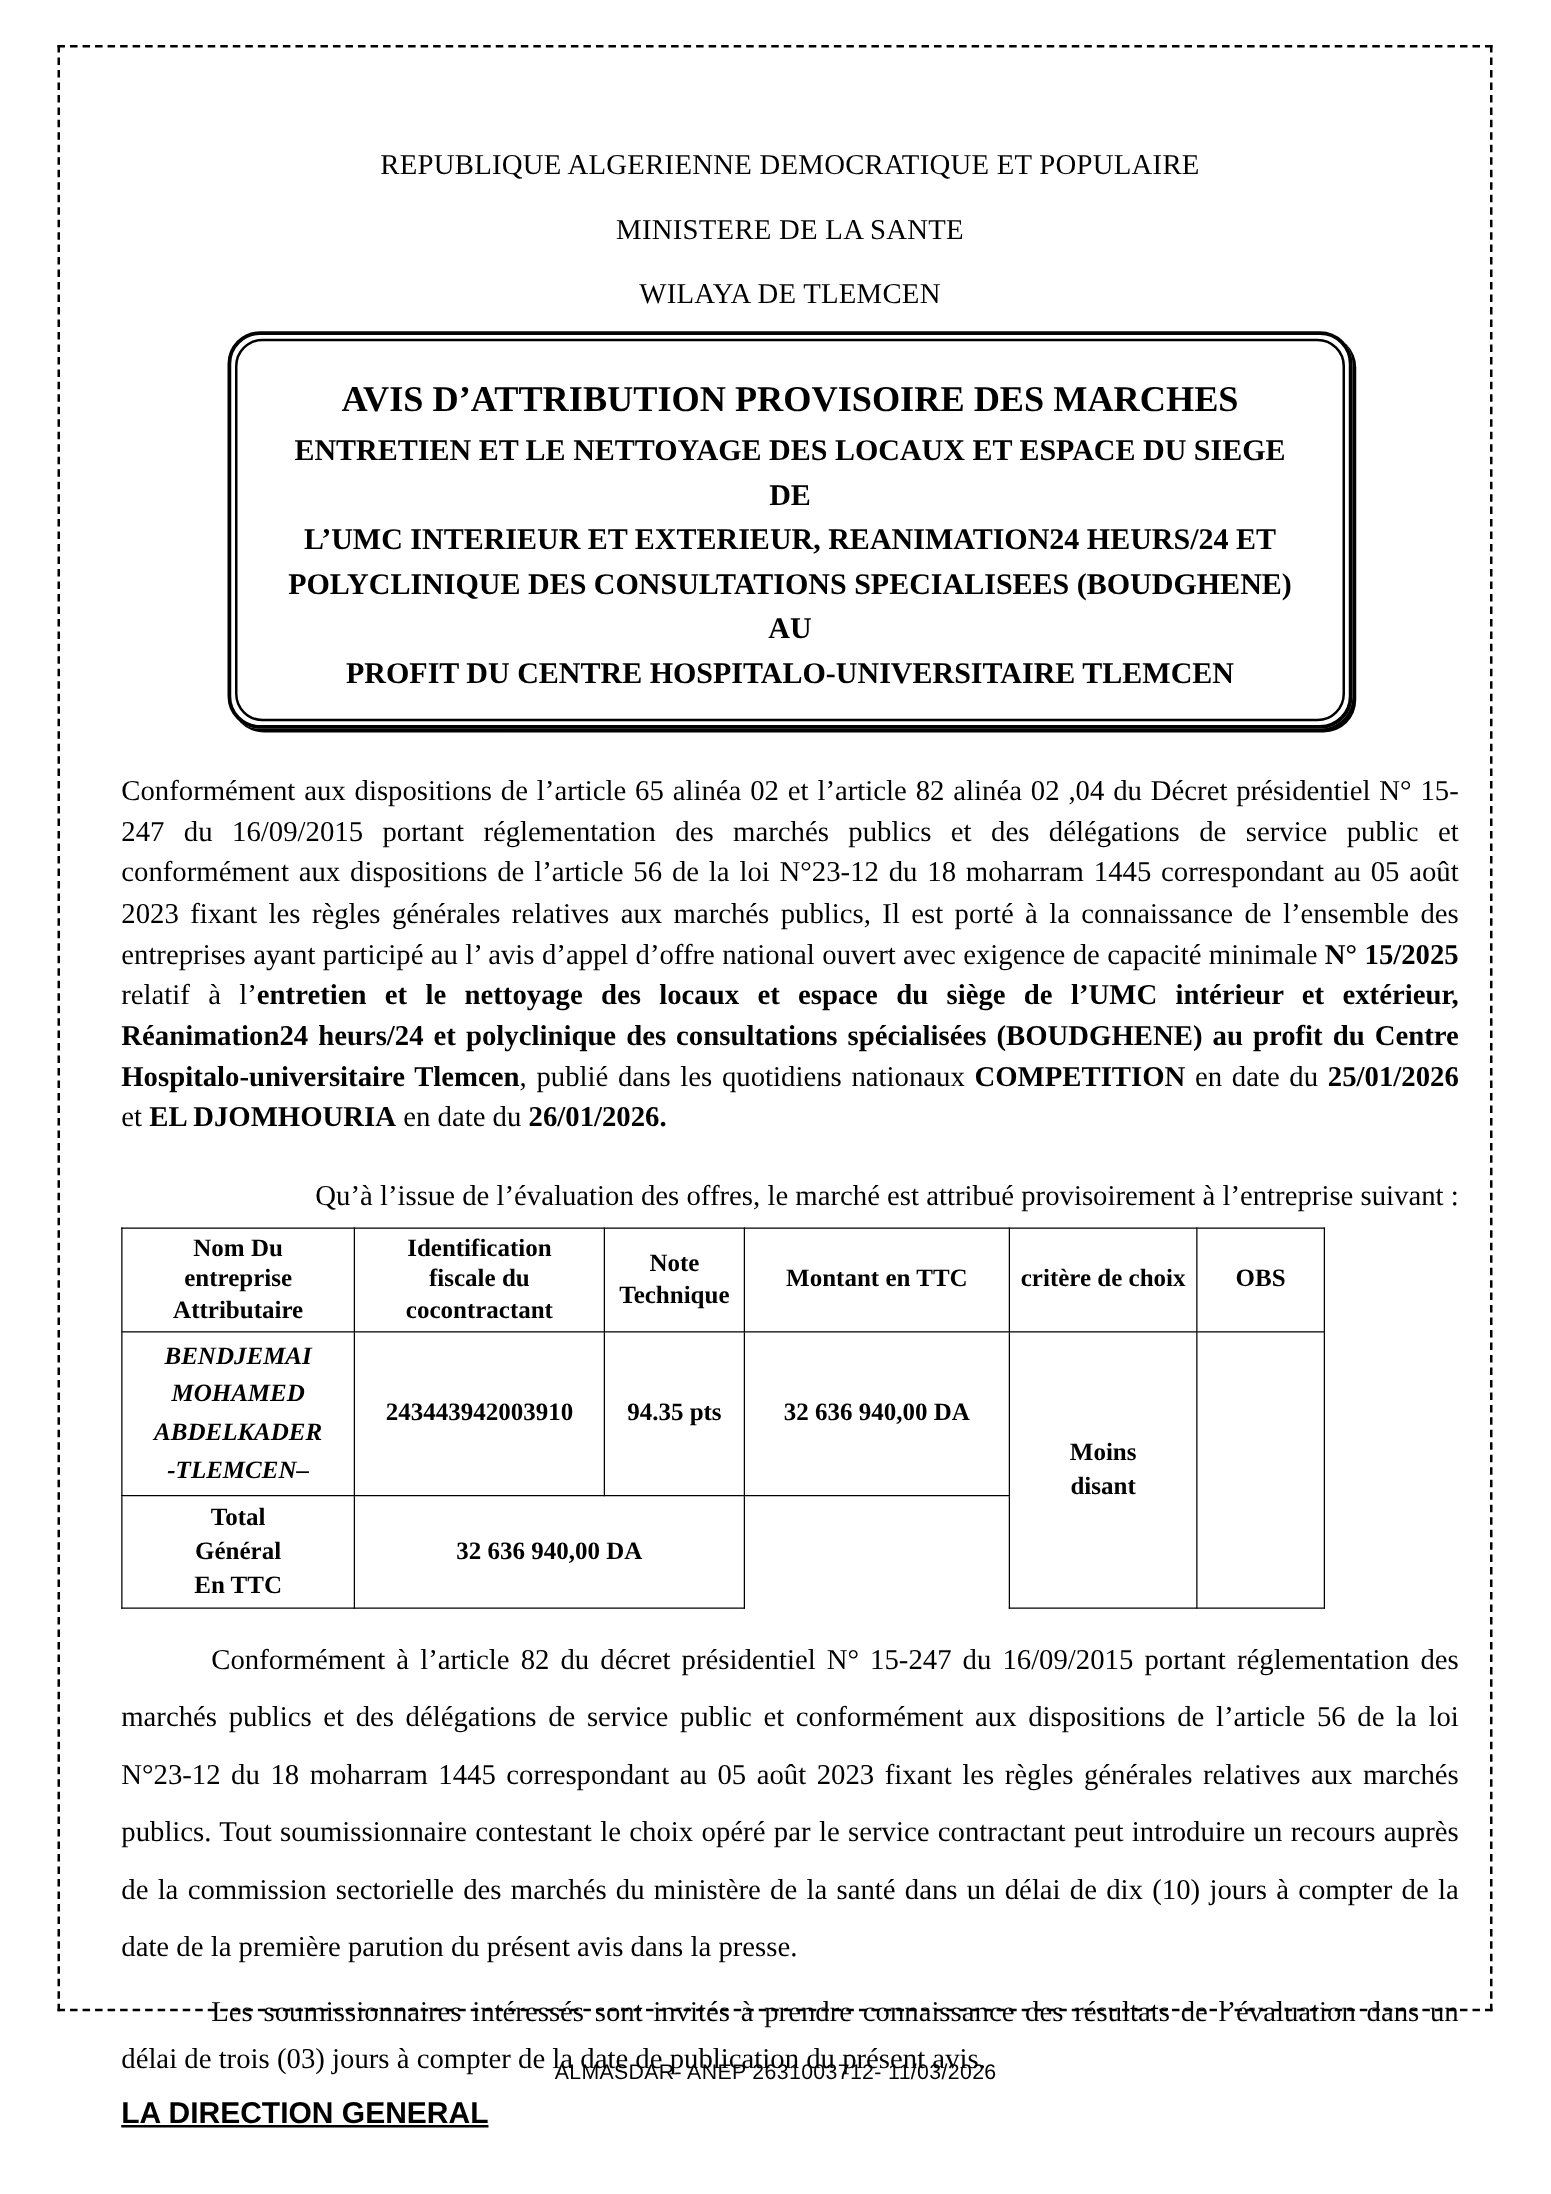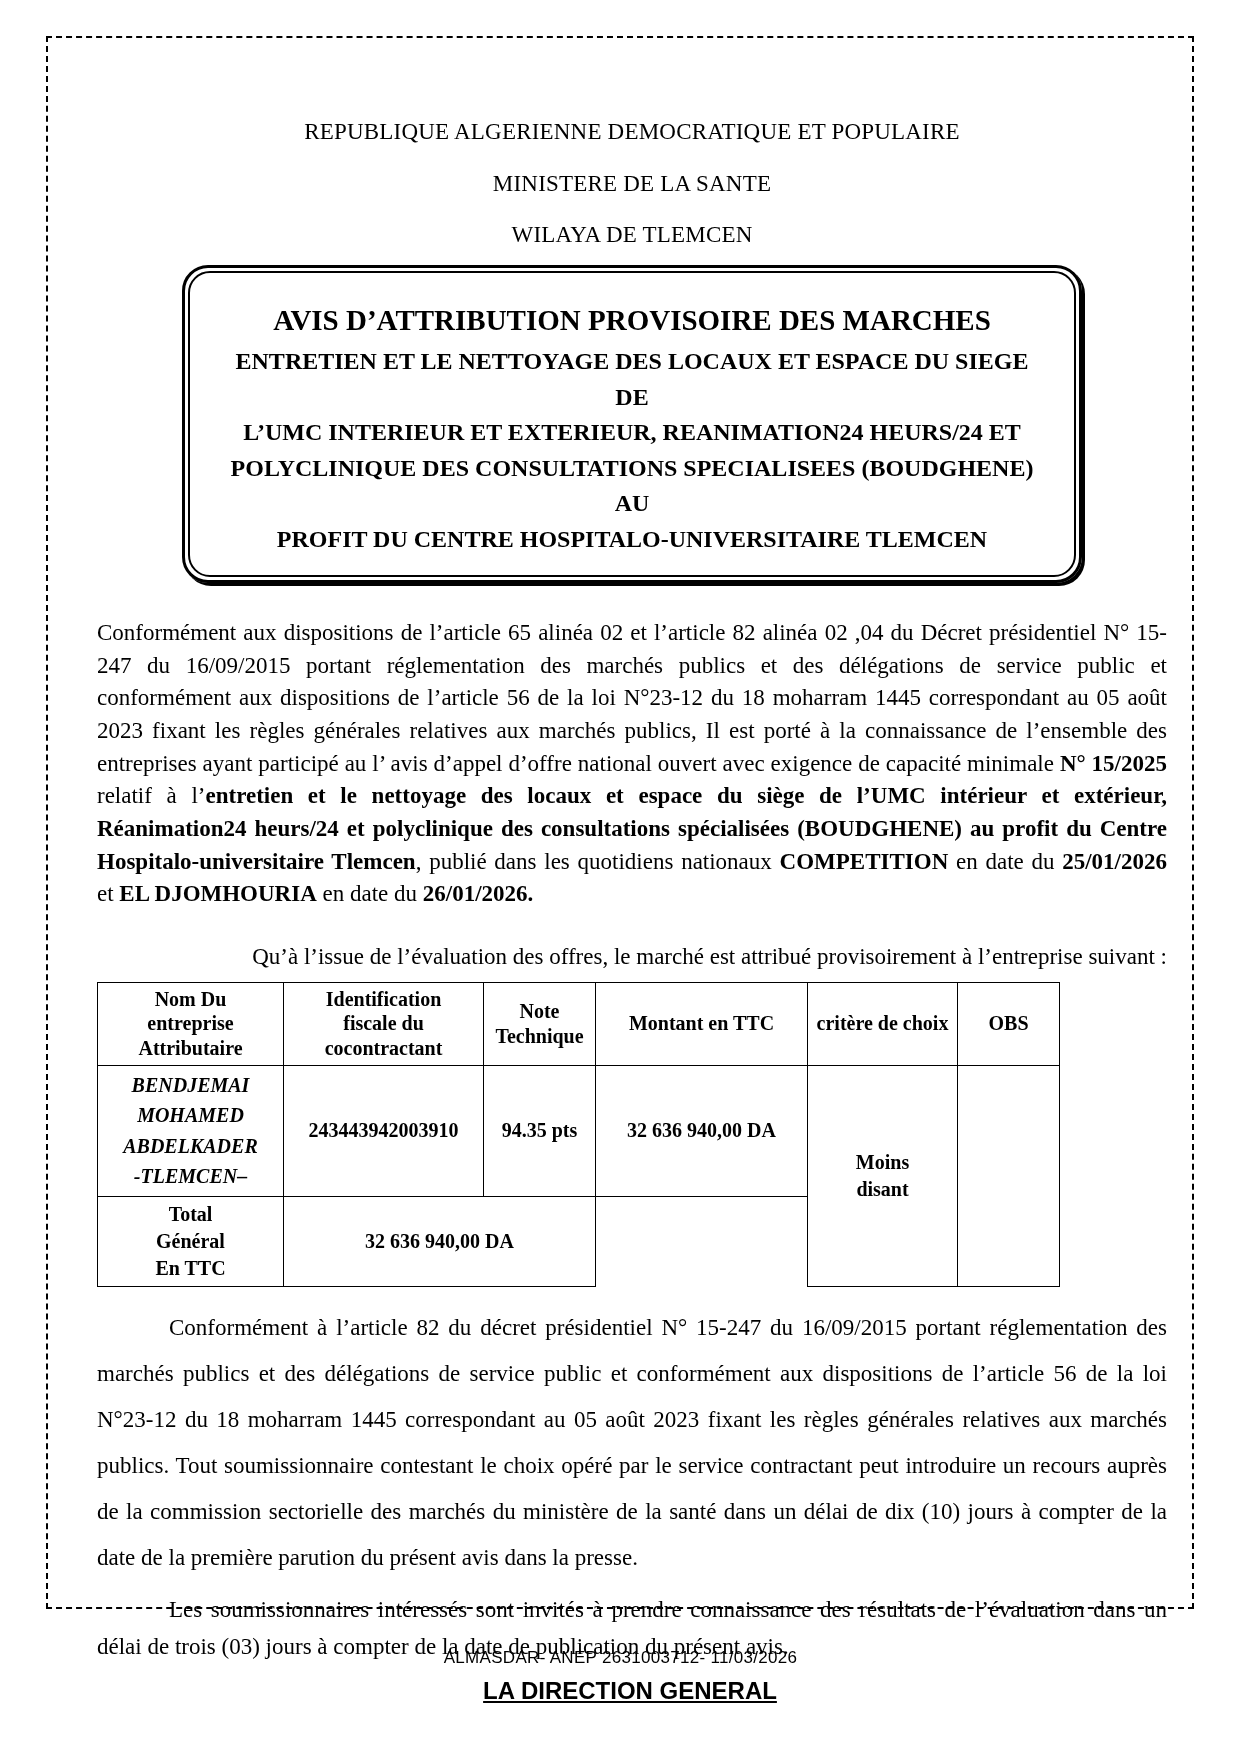--- a/index.html
+++ b/index.html
@@ -140,21 +140,21 @@
     text-indent: 72px;
   }
   .para-close2 {
     text-align: justify;
     font-size: 23px;
     line-height: 1.62;
     margin: 10px 0 0 0;
     text-indent: 72px;
   }
   .signature {
-    text-align: center;
+    text-align: left;
     font-family: "Liberation Sans", sans-serif;
     font-weight: bold;
     font-size: 24px;
     text-decoration: underline;
     margin-top: 12px;
     padding-right: 4px;
   }
 
   
   .footer {

